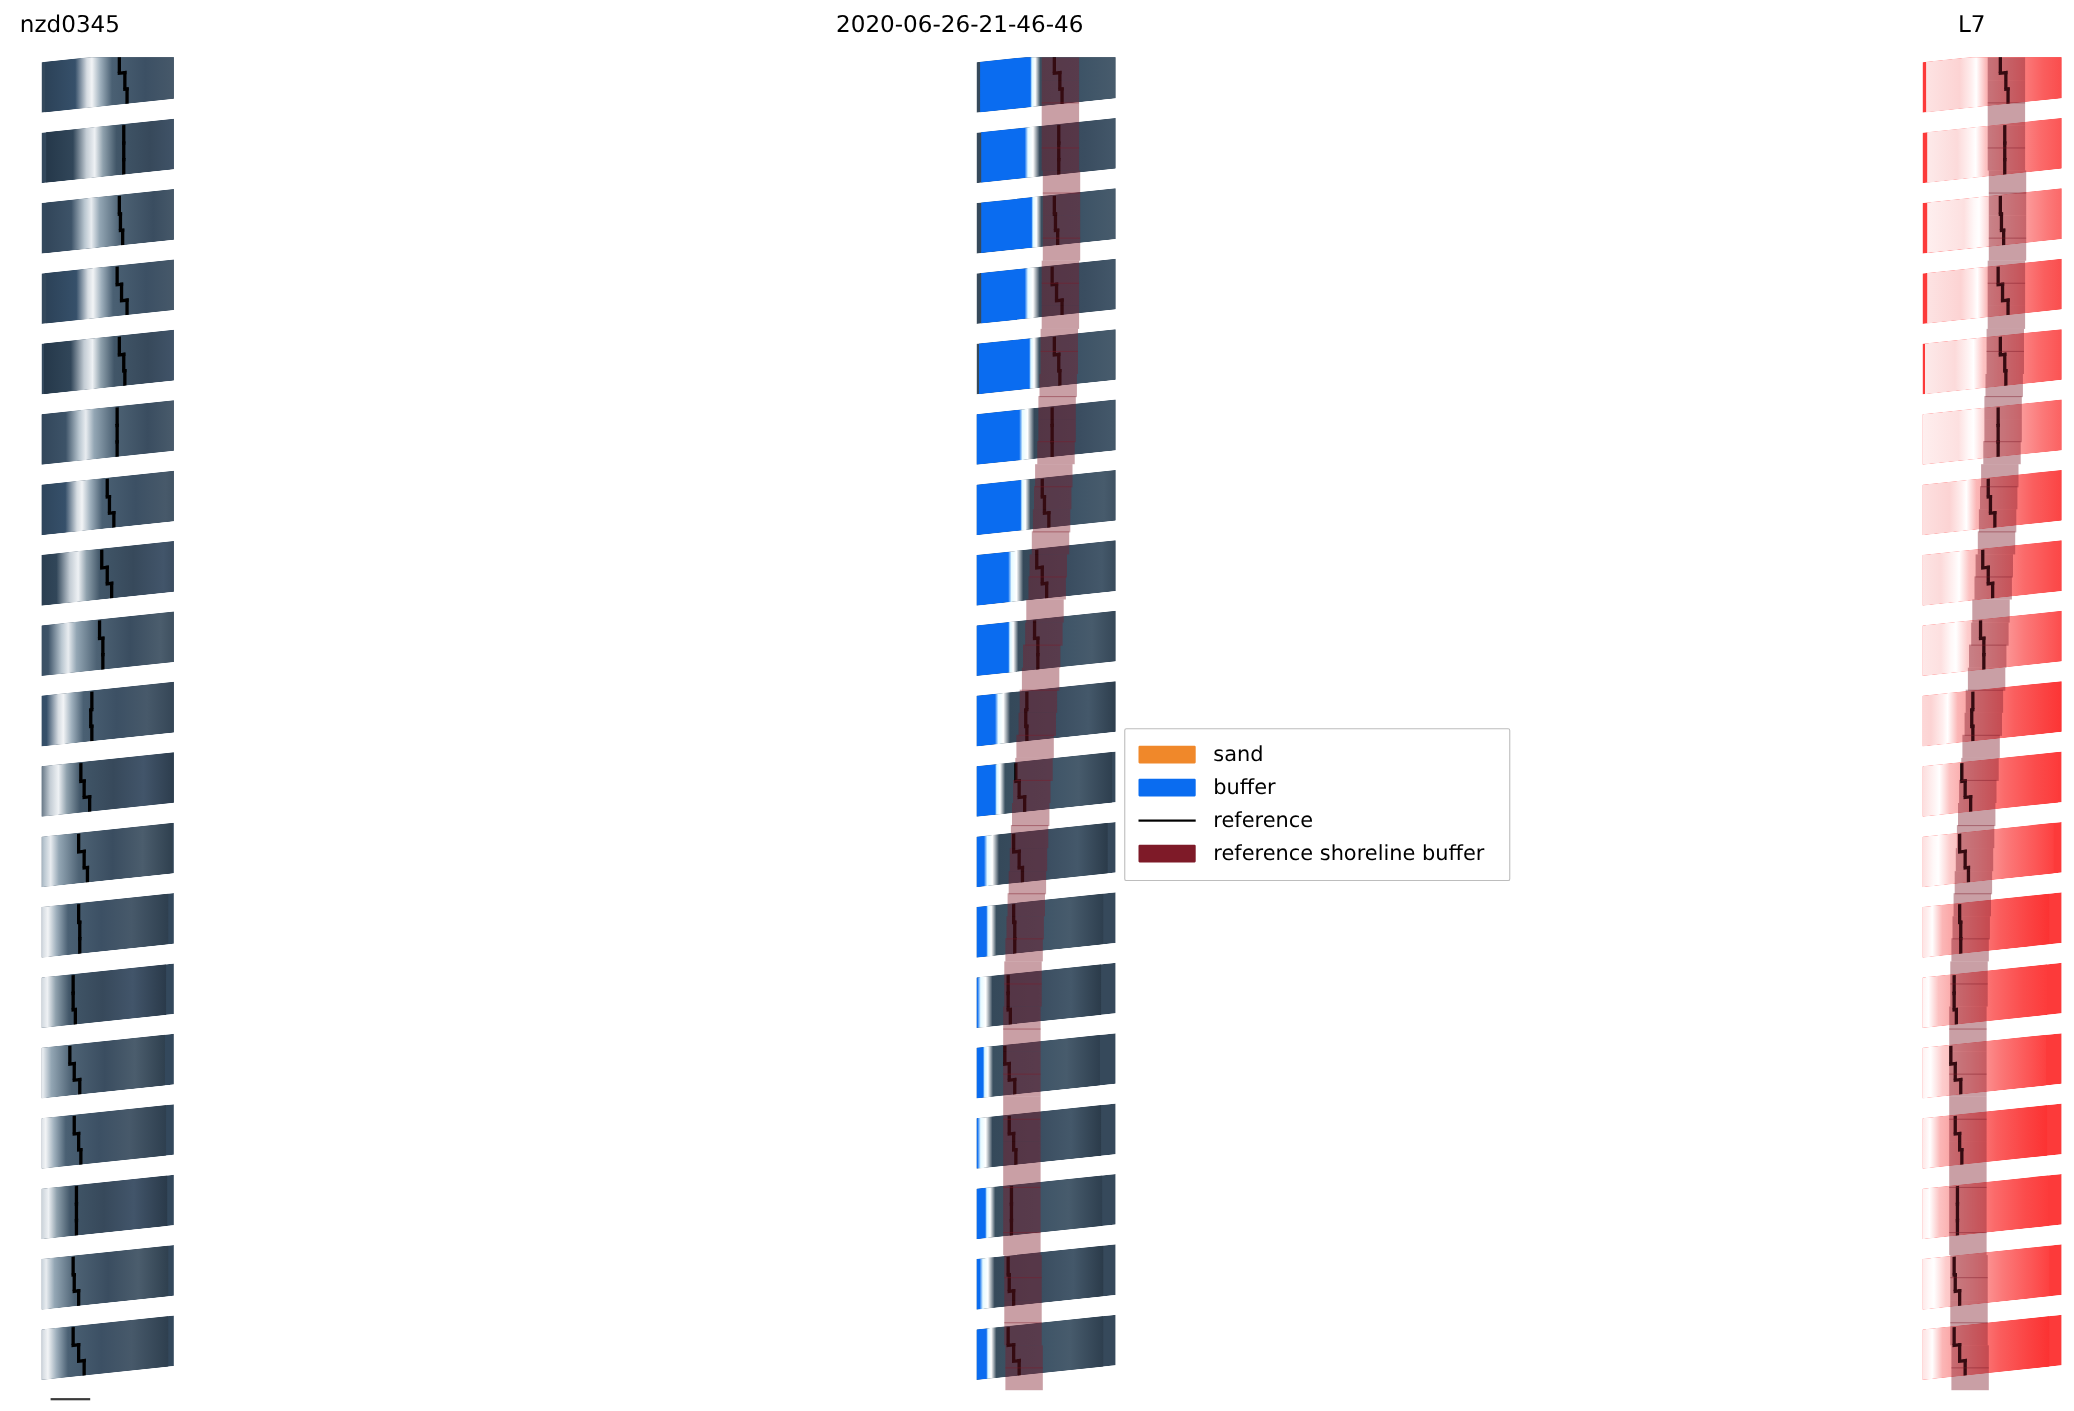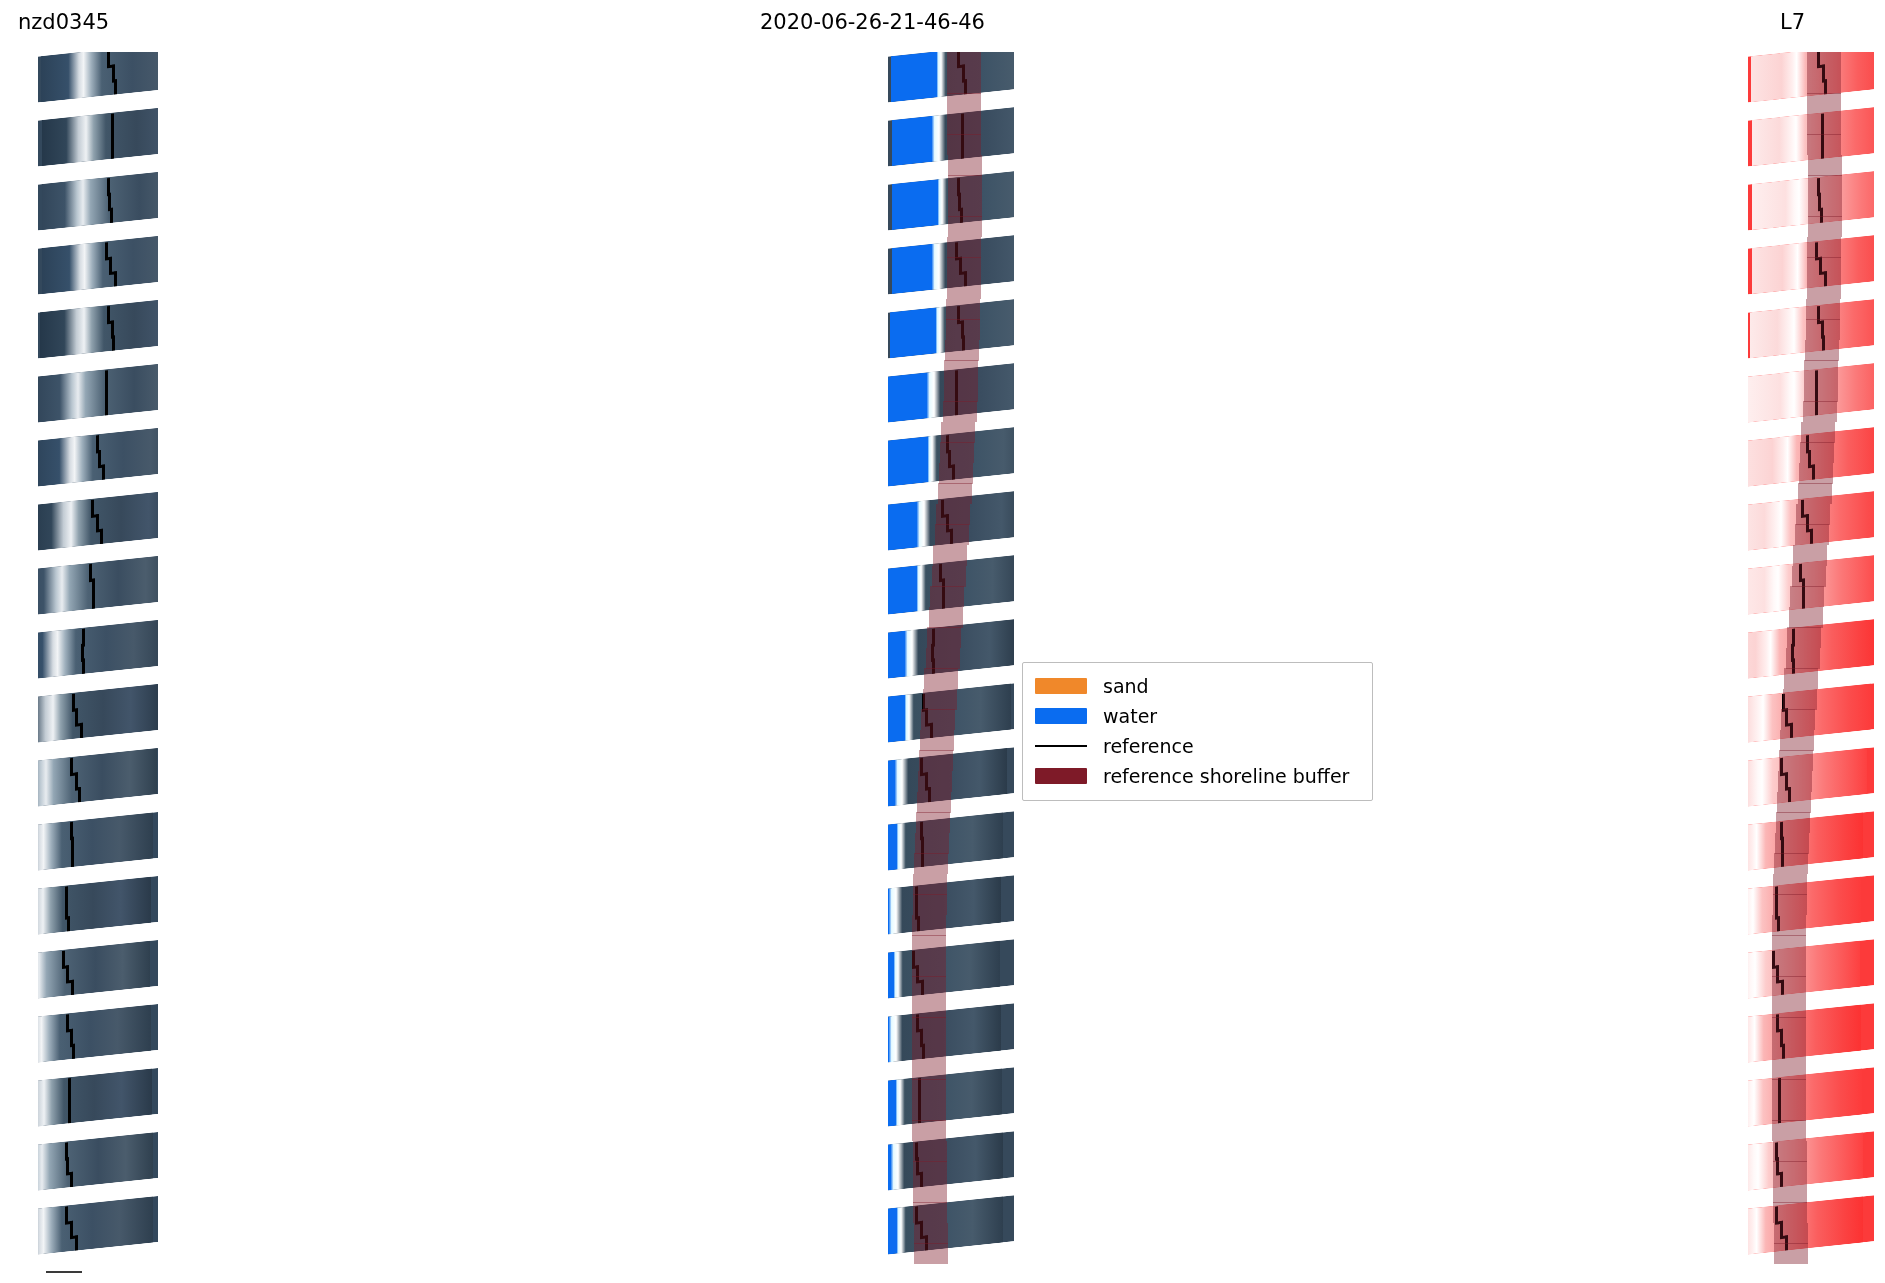--- a/index.html
+++ b/index.html
@@ -1049,21 +1049,21 @@
       </div>
   </div>
 
   <div class="legend">
     <div class="legend-row">
       <span class="legend-key swatch" style="background: rgb(240, 136, 42);"></span>
       <span class="legend-label">sand</span>
     </div>
     <div class="legend-row">
       <span class="legend-key swatch" style="background: rgb(10, 108, 240);"></span>
-      <span class="legend-label">water</span>
+      <span class="legend-label">buffer</span>
     </div>
     <div class="legend-row">
       <span class="legend-key line-key"></span>
       <span class="legend-label">reference</span>
     </div>
     <div class="legend-row">
       <span class="legend-key swatch" style="background: rgb(126, 26, 40);"></span>
       <span class="legend-label">reference shoreline buffer</span>
     </div>
   </div>

